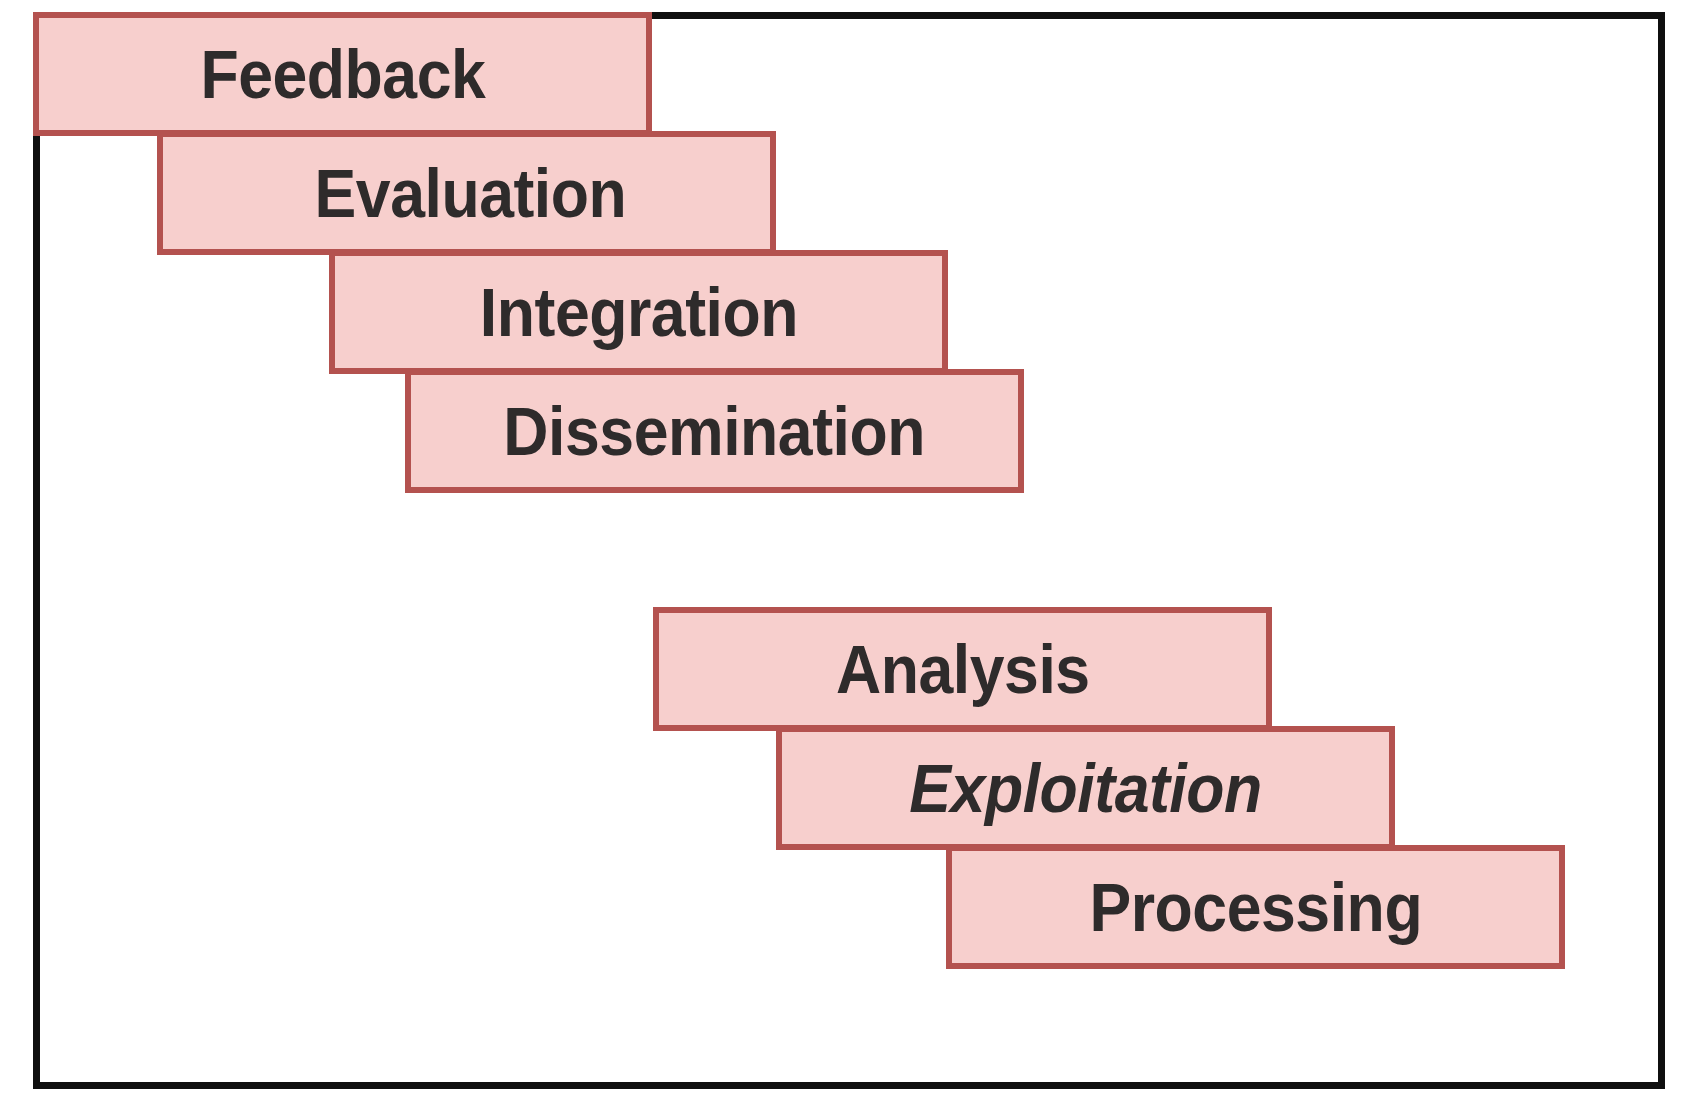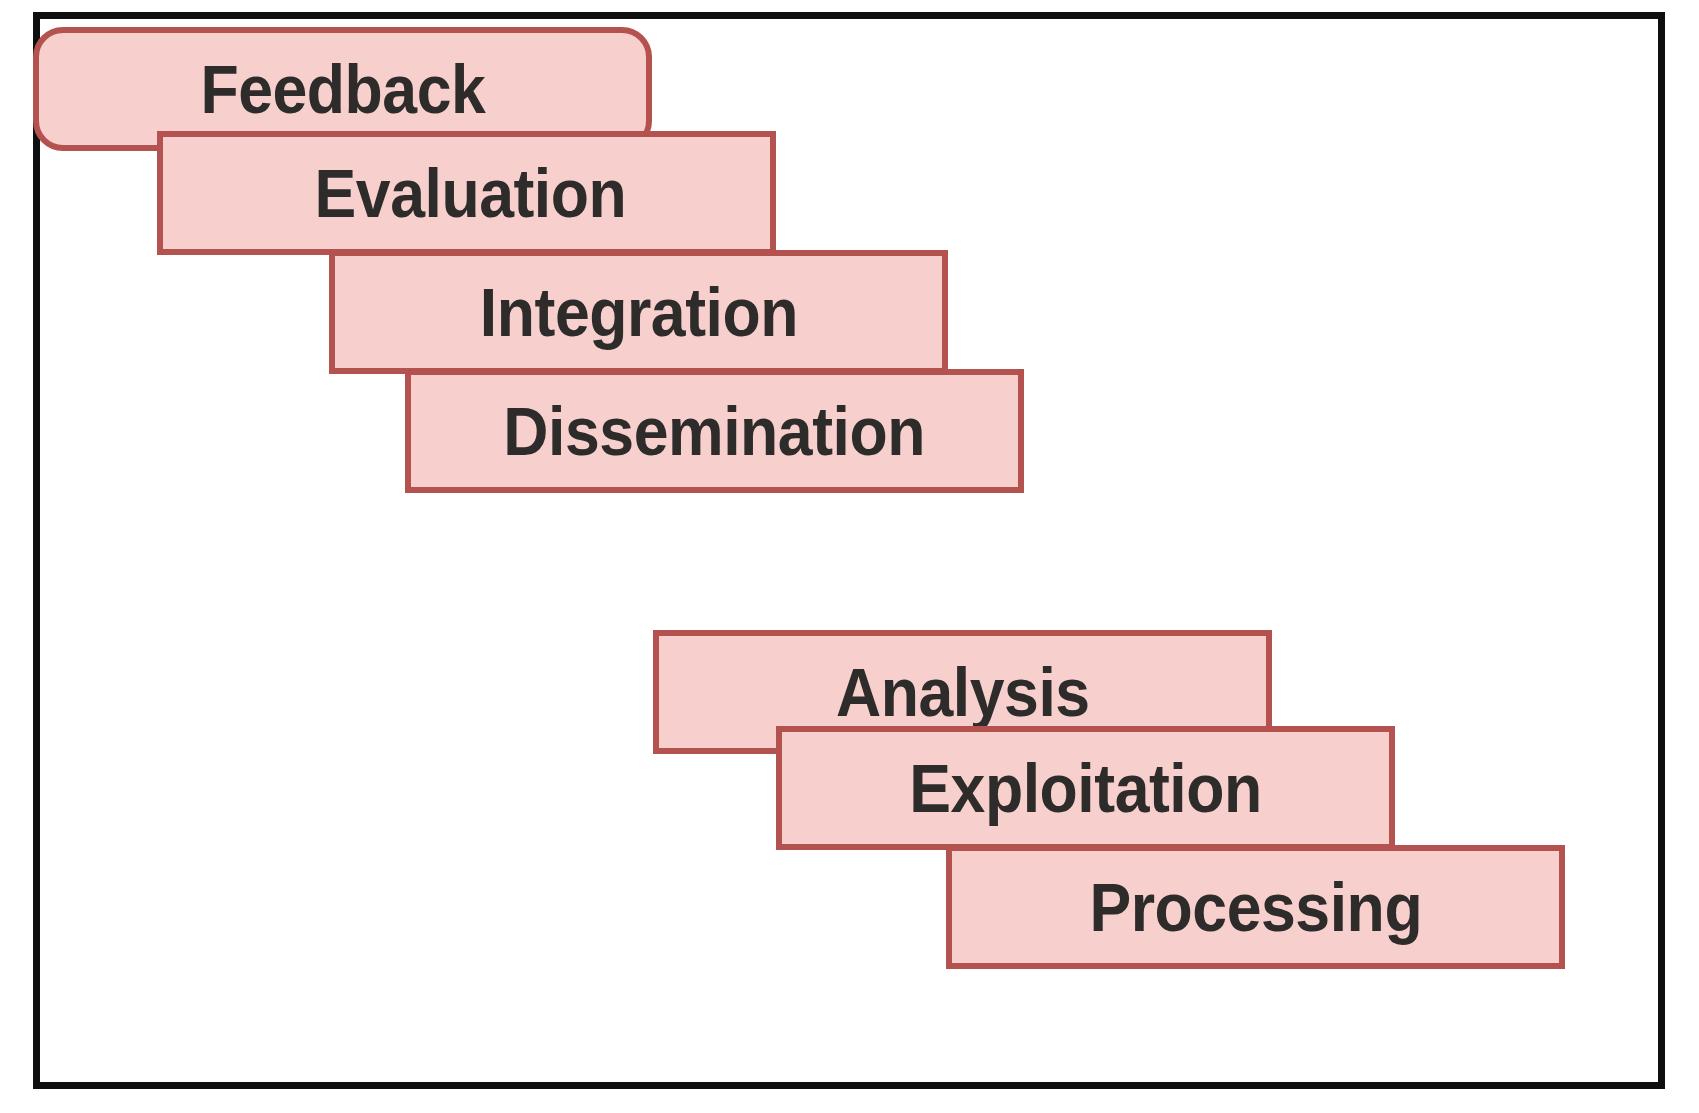--- a/index.html
+++ b/index.html
@@ -52,42 +52,42 @@
     transform-origin: center;
   }
 </style>
 </head>
 <body>
 
 <div id="canvas">
 
   <div id="frame"></div>
 
-  <div class="step-box" style="left:33px; top:27px; width:619px; height:124px;border-radius:30px;">
+  <div class="step-box" style="left:33px; top:12px; width:619px; height:124px;">
     <span class="step-label">Feedback</span>
   </div>
 
   <div class="step-box" style="left:157px; top:131px; width:619px; height:124px;padding-left:8px;">
     <span class="step-label">Evaluation</span>
   </div>
 
   <div class="step-box" style="left:281px; top:250px; width:619px; height:124px;margin-left:48px;">
     <span class="step-label">Integration</span>
   </div>
 
   <div class="step-box" style="left:405px; top:369px; width:619px; height:124px;">
     <span class="step-label">Dissemination</span>
   </div>
 
 
-  <div class="step-box" style="left:653px; top:607px; width:619px; height:124px;margin-top:23px;">
+  <div class="step-box" style="left:653px; top:607px; width:619px; height:124px;">
     <span class="step-label">Analysis</span>
   </div>
 
-  <div class="step-box" style="left:776px; top:726px; width:619px; height:124px;">
+  <div class="step-box" style="left:776px; top:726px; width:619px; height:124px;font-style:italic;">
     <span class="step-label">Exploitation</span>
   </div>
 
   <div class="step-box" style="left:900px; top:845px; width:619px; height:124px;margin-left:46px;">
     <span class="step-label">Processing</span>
   </div>
 
 
 </div>
 

